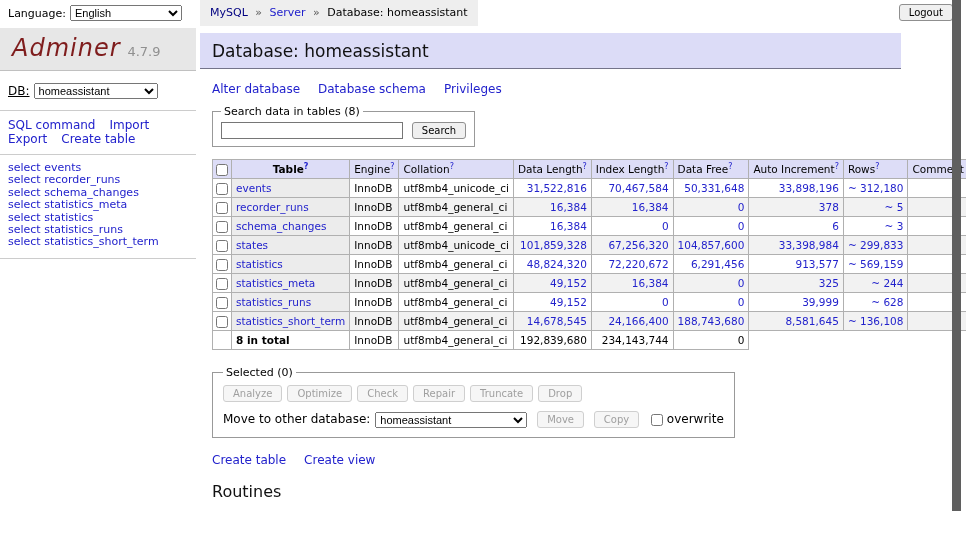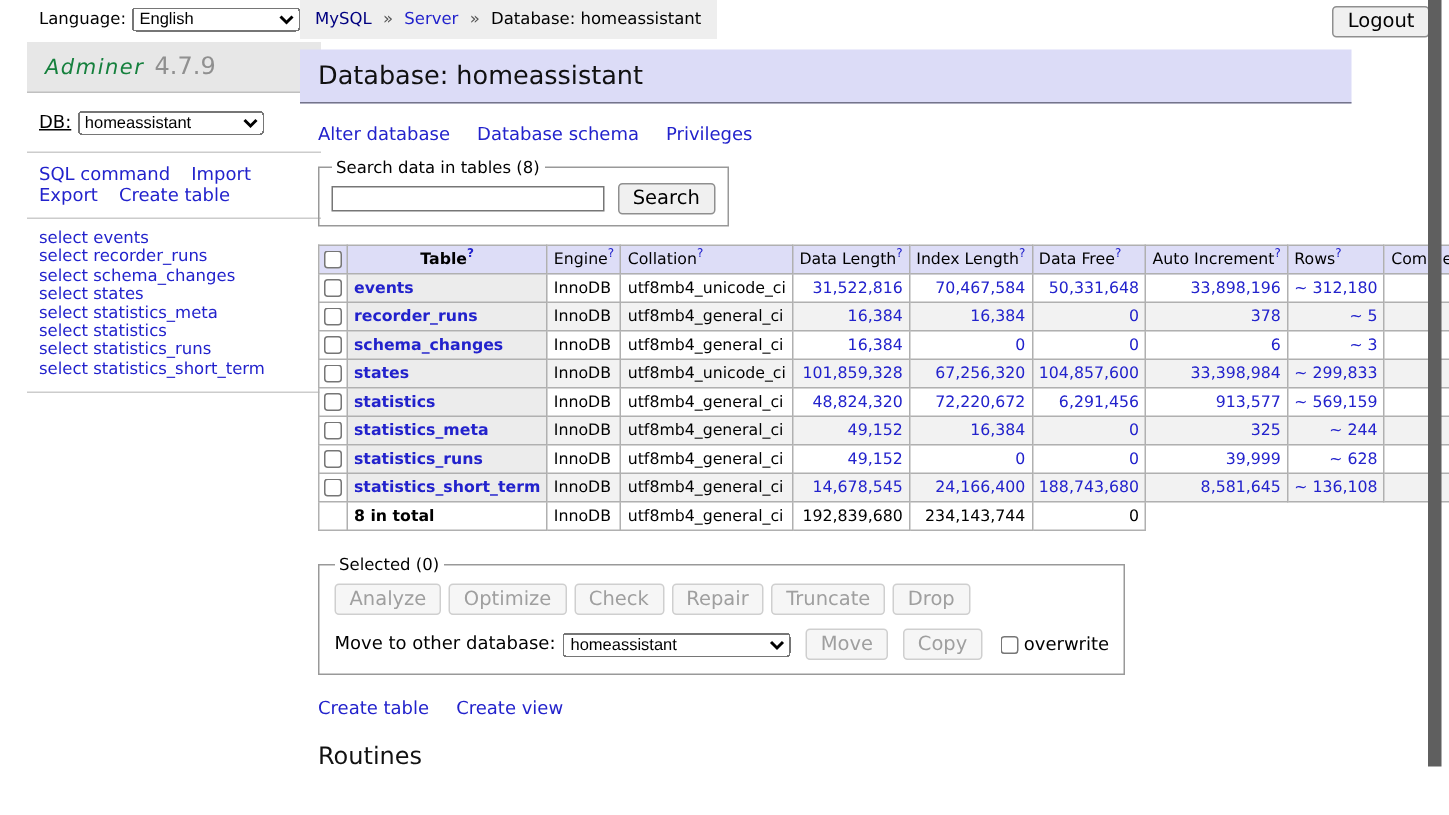--- a/index.html
+++ b/index.html
@@ -15,43 +15,43 @@
   *{box-sizing:border-box;}
   html,body{margin:0;padding:0;}
   body{
     width:966px;height:543px;overflow:hidden;position:relative;
     background:#fff;color:#000;
     font-family:"DejaVu Sans", sans-serif;font-size:12px;
   }
   a{color:var(--link);text-decoration:none;}
 
   
-  .sidebar{position:absolute;left:18px;top:0;width:196px;}
+  .sidebar{position:absolute;left:0;top:0;width:196px;}
   .lang-row{padding:5px 8px 4px;font-size:11px;white-space:nowrap;}
   .lang-row select{width:112px;font-size:11px;margin-left:4px;}
   .logo-bar{margin-top:3px;background:var(--sidebar-logo-bg);border-bottom:1px solid #c0c0c0;padding:6px 12px 8px;}
-  .logo{font-size:14px;font-style:italic;color:#15803d;letter-spacing:1px;}
-  .version{font-size:16px;color:#909090;margin-left:3px;text-align:center;}
+  .logo{font-size:24px;font-style:italic;color:#7f1d1d;letter-spacing:1px;}
+  .version{font-size:13px;color:#909090;margin-left:3px;text-align:center;}
   .db-row{padding:12px 8px 11px;font-size:12px;white-space:nowrap;text-decoration:underline;}
   .db-row select{width:124px;font-size:11px;margin-left:4px;}
   hr.sep{border:0;border-top:1px solid #ccc;margin:0;}
   .actions{padding:7px 8px 8px;font-size:12px;line-height:14px;}
   .actions a{margin-right:14px;}
   .table-links{padding:7px 8px 9px;font-size:11px;}
   .table-links a{display:block;line-height:12.4px;}
 
   
   .main{margin-left:196px;position:relative;}
   .crumbbar{height:26px;}
   .crumb{display:inline-block;margin-left:4px;background:var(--breadcrumb-bg);padding:6px 10px 7px;font-size:11px;}
   .crumb .gl{color:#555;margin:0 4px;}
   .crumb .mysql{color:#000080;}
   .crumb .current{color:#000;}
   .logout-wrap{position:absolute;top:4px;right:13px;}
-  .btn{font-size:13px;padding:2px 9px;background:#f0f0f0;border:1px solid #8f8f8f;border-radius:3px;color:#000;font-family:inherit;}
+  .btn{font-size:10px;padding:2px 9px;background:#f0f0f0;border:1px solid #8f8f8f;border-radius:3px;color:#000;font-family:inherit;}
   .btn[disabled]{color:#9f9f9f;background:#f6f6f6;border-color:#cfcfcf;}
   h2.title{margin:7px 65px 0 4px;background:var(--title-bar-bg);border-bottom:1px solid #74748a;
            padding:8px 12px 7px;font-size:17px;font-weight:400;color:#111;}
   .content{padding:13px 0 0 16px;}
   .link-row a{margin-right:18px;font-size:12px;}
   h3{font-size:16px;font-weight:400;margin:15px 0 0;color:#111;}
 
   
   fieldset{border:1px solid #999;display:inline-block;margin:0;}
   fieldset legend{font-size:11px;padding:0 3px;}
@@ -63,21 +63,21 @@
   table.tables{margin-top:12px;border-collapse:collapse;font-size:10.5px;}
   .tables th,.tables td{border:1px solid #b0b0b0;padding:2px 4px;height:14px;line-height:14px;white-space:nowrap;}
   .tables thead th{background:var(--header-cell-bg);font-weight:400;text-align:left;}
   .tables thead th.center{text-align:center;font-weight:bold;}
   .tables tbody th{background:var(--name-cell-bg);text-align:left;}
   .tables tbody tr:nth-child(even) td{background:var(--row-stripe-bg);}
   .tables td.chk,.tables th.chk{text-align:center;padding:1px 3px;}
   .tables tbody tr td.chk{background:#fff;}
   .tables td.num{text-align:right;}
   .tables a{color:var(--link);}
-  .tables a.bold{font-weight:bold;}
+  .tables a.bold{font-weight:normal;}
   sup.help{font-size:8px;line-height:0;}
   sup.help a{color:var(--link);}
   .tables tr.total th{background:#fff;font-weight:bold;color:#000;}
   .tables tr.total td{background:#fff !important;color:#000;}
   .tables td.ghost{border:none;background:#fff !important;}
   input[type=checkbox]{width:12px;height:12px;margin:0;vertical-align:middle;}
 
   
   .selected-fs{margin-top:16px;padding:6px 10px 9px;}
   .sel-buttons .btn{margin-right:5px;}
@@ -107,21 +107,20 @@
   <hr class="sep">
   <div class="actions">
     <div><a href="#">SQL command</a><a href="#">Import</a></div>
     <div><a href="#">Export</a><a href="#">Create table</a></div>
   </div>
   <hr class="sep">
   <div class="table-links">
       <a href="#">select events</a>
       <a href="#">select recorder_runs</a>
       <a href="#">select schema_changes</a>
-      <a href="#">select states</a>
       <a href="#">select statistics_meta</a>
       <a href="#">select statistics</a>
       <a href="#">select statistics_runs</a>
       <a href="#">select statistics_short_term</a>
     </div>
   <hr class="sep">
 </div>
 
 <div class="main">
   <div class="crumbbar">

